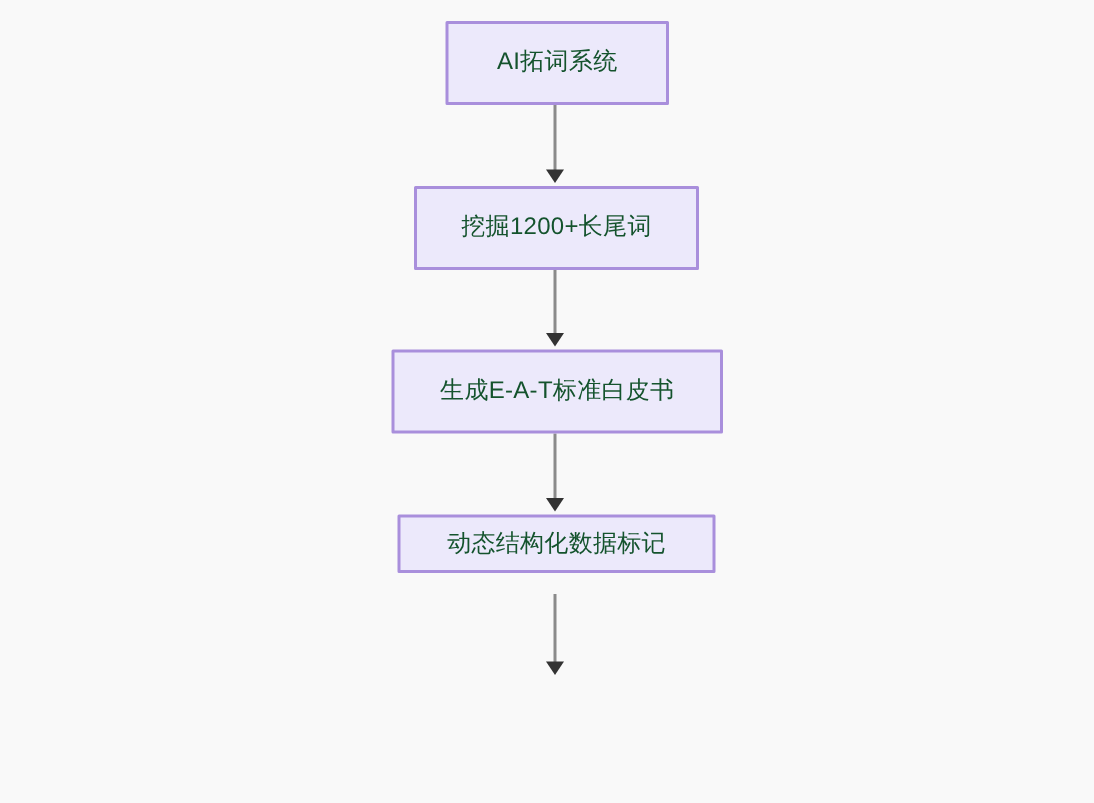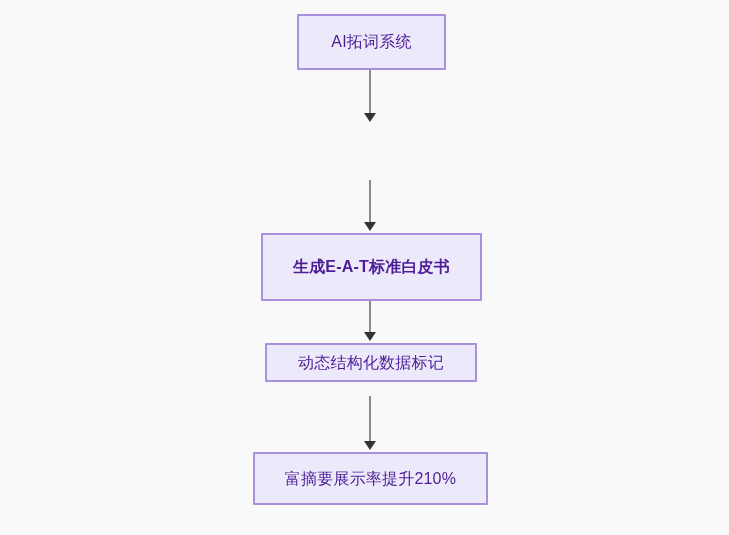--- a/index.html
+++ b/index.html
@@ -20,21 +20,21 @@
   }
   .node {
     position: absolute;
     box-sizing: border-box;
     background: #ece9fb;
     border: 2px solid #a98fdc;
     border-radius: 1px;
     display: flex;
     align-items: center;
     justify-content: center;
-    color: #4c1d95;
+    color: #14532d;
     font-size: 16px;
     line-height: 1.2;
     letter-spacing: 0.2px;
     white-space: nowrap;
     user-select: none;
   }
   .node-label {
     display: block;
   }
   .edge {
@@ -76,26 +76,26 @@
 
   <div class="edge">
     <div class="edge-line" style="left:369px; top:396px; height:47px;"></div>
     <div class="edge-arrow" style="left:364px; top:441px;"></div>
   </div>
 
   <div class="node" style="left:297px; top:14px; width:149px; height:56px;">
     <span class="node-label">AI拓词系统</span>
   </div>
 
+  <div class="node" style="left:276px; top:124px; width:190px; height:56px;">
+    <span class="node-label">挖掘1200+长尾词</span>
+  </div>
 
-  <div class="node" style="left:261px; top:233px; width:221px; height:68px;font-weight:bold;">
+  <div class="node" style="left:261px; top:233px; width:221px; height:56px;">
     <span class="node-label">生成E-A-T标准白皮书</span>
   </div>
 
   <div class="node" style="left:265px; top:343px; width:212px; height:39px;">
     <span class="node-label">动态结构化数据标记</span>
   </div>
 
-  <div class="node" style="left:253px; top:452px; width:235px; height:53px;">
-    <span class="node-label">富摘要展示率提升210%</span>
-  </div>
 
 </div>
 
 </body></html>

